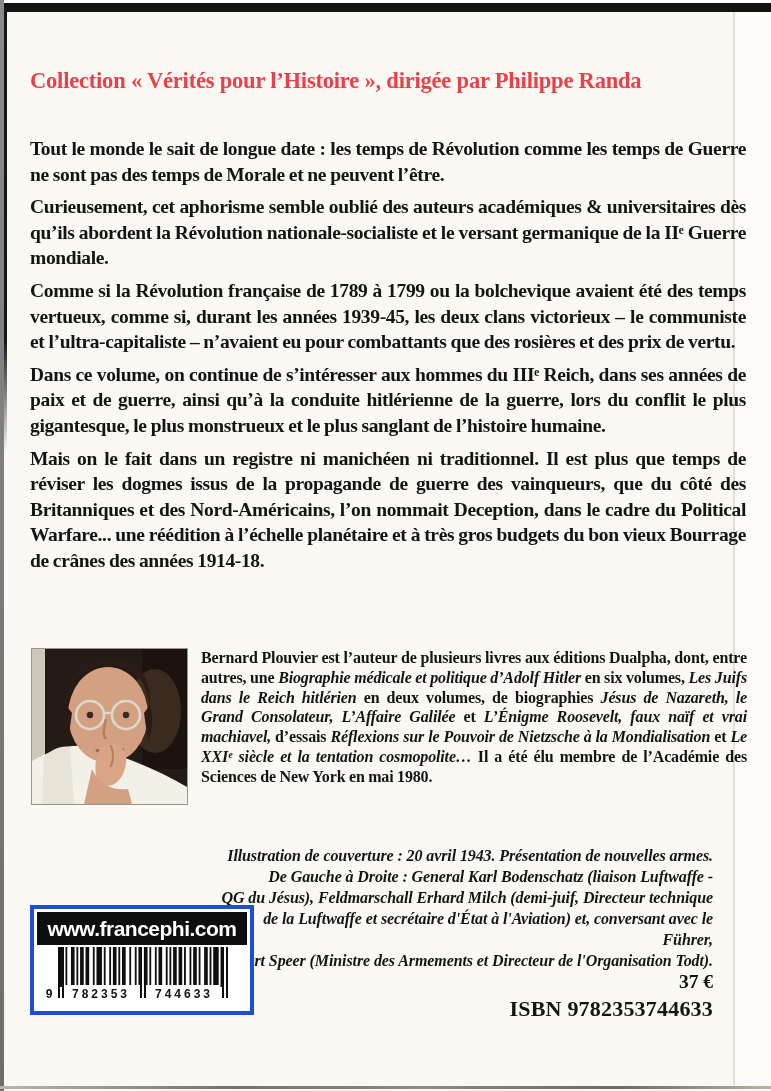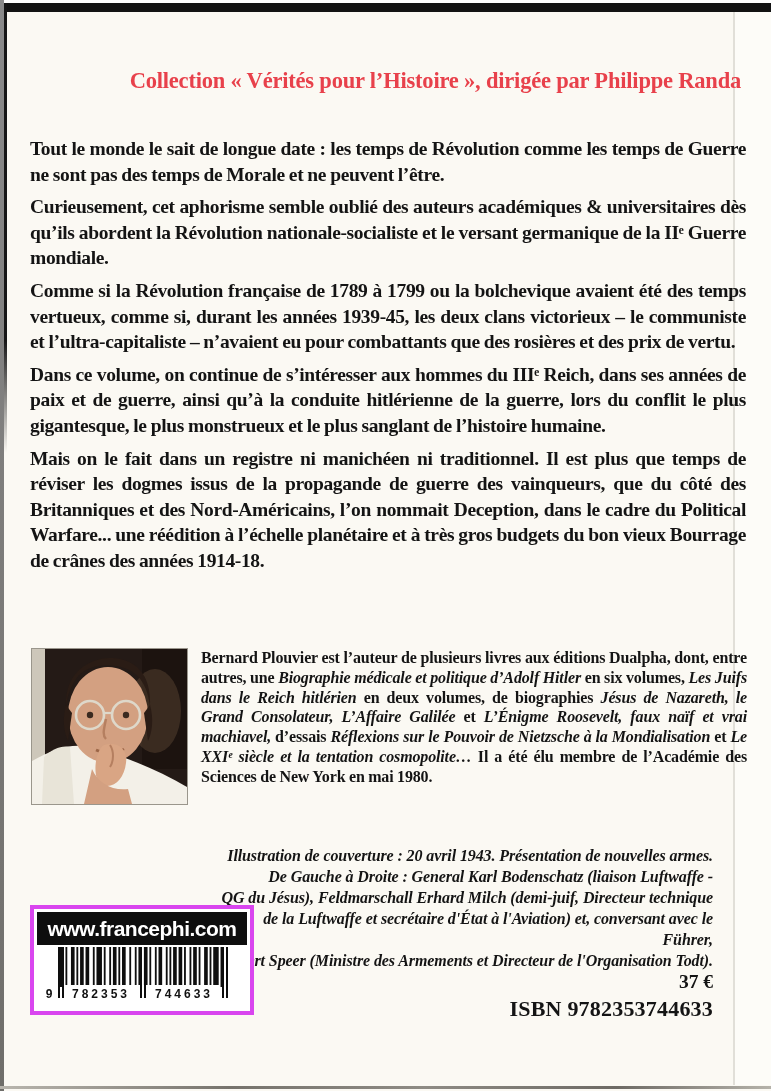--- a/index.html
+++ b/index.html
@@ -12,21 +12,21 @@
   .edge-top{position:absolute;top:3px;left:0;right:0;height:9px;background:#131313;}
   .edge-top-white{position:absolute;top:0;left:0;right:0;height:3px;background:#fff;}
   .edge-left{position:absolute;top:0;left:0;bottom:0;width:4px;background:linear-gradient(#8a8a8a,#6f6e6a);}
   .edge-left-line{position:absolute;top:3px;left:4px;width:3px;height:450px;background:linear-gradient(#161616 75%, rgba(22,22,22,0));}
   .edge-bottom{position:absolute;bottom:2px;left:0;right:0;height:3px;background:linear-gradient(90deg,#b9b6ae,#76736c 30%,#8e8b84 55%,#6d6a64 80%,#b5b2aa);}
   .crease-right{position:absolute;top:12px;bottom:6px;right:36px;width:2px;background:rgba(110,105,95,.18);}
   .margin-right-lighter{position:absolute;top:12px;bottom:6px;right:0;width:36px;background:rgba(255,255,255,.45);}
 
   .collection-heading{
     position:absolute;top:68px;left:30px;right:30px;margin:0;
-    text-align:right;font-size:22.5px;font-weight:bold;letter-spacing:-0.2px;
+    text-align:left;font-size:22.5px;font-weight:bold;letter-spacing:-0.2px;
   }
 
   .blurb{position:absolute;top:122px;left:30px;width:716px;margin-top:14px;}
   .blurb p{
     margin:0 0 7px 0;font-size:19.5px;line-height:25.6px;font-weight:bold;
     text-align:justify;letter-spacing:-0.35px;word-spacing:-0.5px;
   }
 
   .bio{position:absolute;top:648px;left:31px;width:716px;display:flex;}
   .author-photo{
@@ -39,21 +39,21 @@
   }
   .bio-text .it{font-style:italic;}
 
   .cover-caption{
     position:absolute;top:845px;right:58px;width:500px;text-align:right;
     font-size:16px;line-height:21px;font-weight:bold;font-style:italic;letter-spacing:-0.1px;
   }
 
   .barcode-box{
     position:absolute;left:30px;top:905px;width:224px;height:110px;
-    box-sizing:border-box;border:4px solid #d946ef;background:#fff;padding:3px;
+    box-sizing:border-box;border:4px solid #1d4ed8;background:#fff;padding:3px;
   }
   .barcode-header{
     height:33px;line-height:33px;background:#0e0e0e;color:#fff;text-align:center;
     font-family:"Liberation Sans", sans-serif;font-weight:bold;font-size:21px;letter-spacing:-0.5px;
   }
   .barcode-bars{display:block;margin:2px auto 0 auto;}
   .barcode-bars text{font-family:"Liberation Sans", sans-serif;font-weight:bold;font-size:12px;fill:#111;}
 
   .price{position:absolute;top:971px;right:58px;font-size:19.5px;font-weight:bold;}
   .isbn{position:absolute;top:996px;right:58px;font-size:22px;font-weight:bold;letter-spacing:0.2px;}

